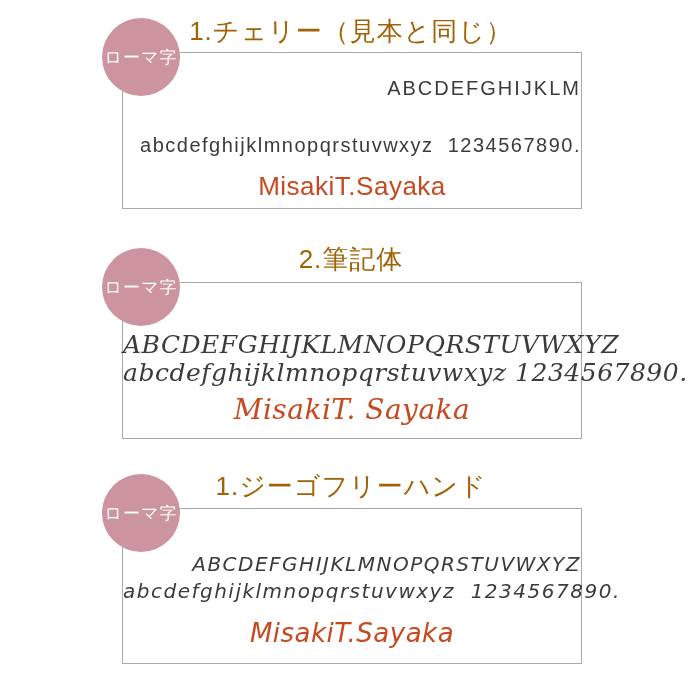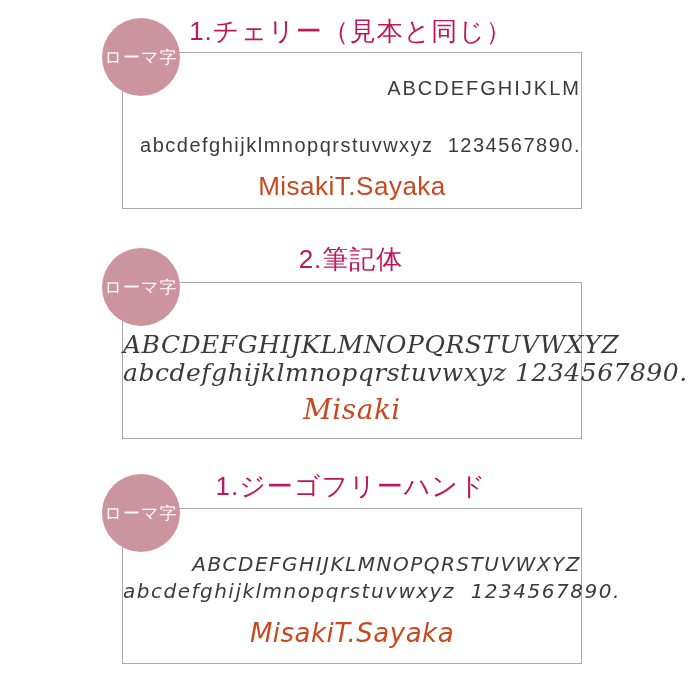--- a/index.html
+++ b/index.html
@@ -15,21 +15,21 @@
     background: #ffffff;
     overflow: hidden;
   }
   .sec-title {
     position: absolute;
     left: 122px;
     width: 458px;
     text-align: center;
     font-size: 26px;
     line-height: 30px;
-    color: #be185d;
+    color: #a16207;
     letter-spacing: 1px;
     white-space: nowrap;
   }
   .title-1 { top: 16px; }
   .title-2 { top: 244px; }
   .title-3 { top: 471px; }
 
   .panel {
     position: absolute;
     left: 122px;
@@ -132,20 +132,21 @@
 
   <div class="sec-title title-2">2.筆記体</div>
   <div class="badge badge-2">
     <span>ローマ字</span>
   </div>
   <div class="panel panel-2">
     <div class="ln f-script s2-l1">ABCDEFGHIJKLMNOPQRSTUVWXYZ</div>
     <div class="ln f-script s2-l2">abcdefghijklmnopqrstuvwxyz 1234567890.</div>
     <div class="ln names f-script s2-names">
       <span>Misaki</span>
+      <span>T. Sayaka</span>
     </div>
   </div>
 
   <div class="sec-title title-3">1.ジーゴフリーハンド</div>
   <div class="badge badge-3">
     <span>ローマ字</span>
   </div>
   <div class="panel panel-3">
     <div class="ln f-freehand s3-l1">ABCDEFGHIJKLMNOPQRSTUVWXYZ</div>
     <div class="ln f-freehand s3-l2">abcdefghijklmnopqrstuvwxyz  1234567890.</div>

